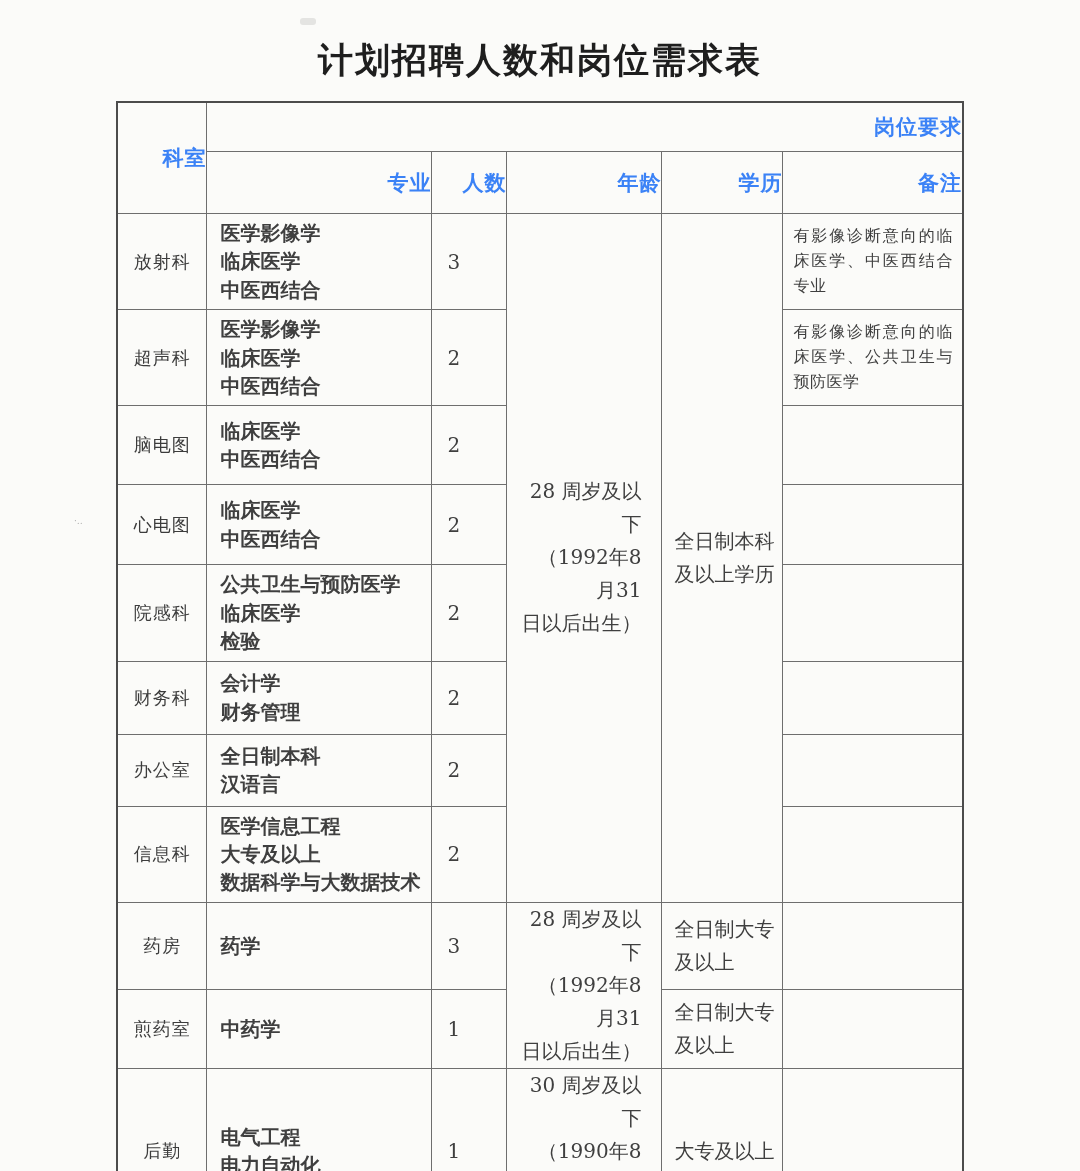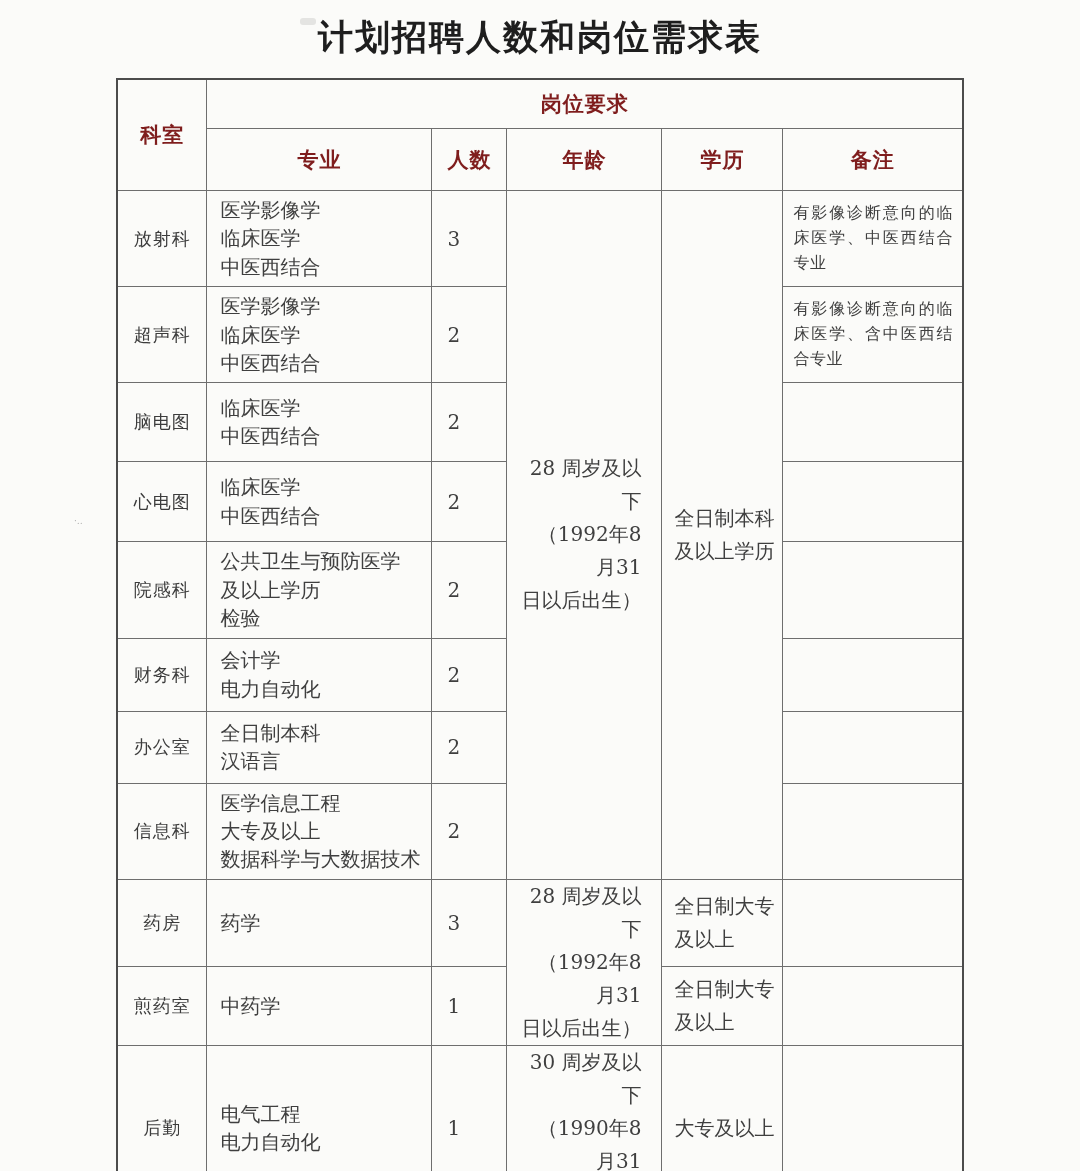--- a/index.html
+++ b/index.html
@@ -9,21 +9,21 @@
   body {
     width: 1080px;
     height: 1171px;
     background: #fbfbf9;
     font-family: "DejaVu Serif", "Liberation Serif", serif;
     color: #3f3f3f;
     position: relative;
     overflow: hidden;
   }
   .page-title {
-    padding-top: 18px;
+    padding-top: 41px;
     text-align: center;
     font-size: 35px;
     font-weight: bold;
     color: #1e1e1e;
     letter-spacing: 2px;
     line-height: 1.1;
   }
   table.recruit {
     border-collapse: collapse;
     table-layout: fixed;
@@ -34,36 +34,37 @@
   }
   .recruit th, .recruit td {
     border: 1.5px solid #6e6e6e;
     vertical-align: middle;
     padding: 0;
     overflow: hidden;
   }
   .recruit th {
     font-size: 21px;
     font-weight: bold;
-    color: #7f1d1d;
-    text-align: center;
+    color: #3b82f6;
+    text-align: right;
     letter-spacing: 1px;
   }
   td.dept {
     text-align: center;
     font-size: 18px;
     letter-spacing: 1px;
     color: #3c3c3c;
   }
   td.majors {
     font-size: 20px;
     text-align: left;
     padding: 5px 8px 5px 13px;
     white-space: pre-line;
     line-height: 1.42;
+    font-weight: bold;
   }
   td.count {
     font-size: 20px;
     text-align: left;
     padding-left: 15px;
   }
   td.age {
     font-size: 20px;
     text-align: right;
     padding-left: 11px;
@@ -152,21 +153,21 @@
 及以上学历</td>
     <td class="note">有影像诊断意向的临床医学、中医西结合专业</td>
   </tr>
 
   <tr style="height:88px">
     <td class="dept">超声科</td>
     <td class="majors">医学影像学
 临床医学
 中医西结合</td>
     <td class="count">2</td>
-    <td class="note">有影像诊断意向的临床医学、含中医西结合专业</td>
+    <td class="note">有影像诊断意向的临床医学、公共卫生与预防医学</td>
   </tr>
 
   <tr style="height:79px">
     <td class="dept">脑电图</td>
     <td class="majors">临床医学
 中医西结合</td>
     <td class="count">2</td>
     <td class="note"></td>
   </tr>
 
@@ -174,30 +175,30 @@
     <td class="dept">心电图</td>
     <td class="majors">临床医学
 中医西结合</td>
     <td class="count">2</td>
     <td class="note"></td>
   </tr>
 
   <tr style="height:90px">
     <td class="dept">院感科</td>
     <td class="majors">公共卫生与预防医学
-及以上学历
+临床医学
 检验</td>
     <td class="count">2</td>
     <td class="note"></td>
   </tr>
 
   <tr style="height:73px">
     <td class="dept">财务科</td>
     <td class="majors">会计学
-电力自动化</td>
+财务管理</td>
     <td class="count">2</td>
     <td class="note"></td>
   </tr>
 
   <tr style="height:72px">
     <td class="dept">办公室</td>
     <td class="majors">全日制本科
 汉语言</td>
     <td class="count">2</td>
     <td class="note"></td>

